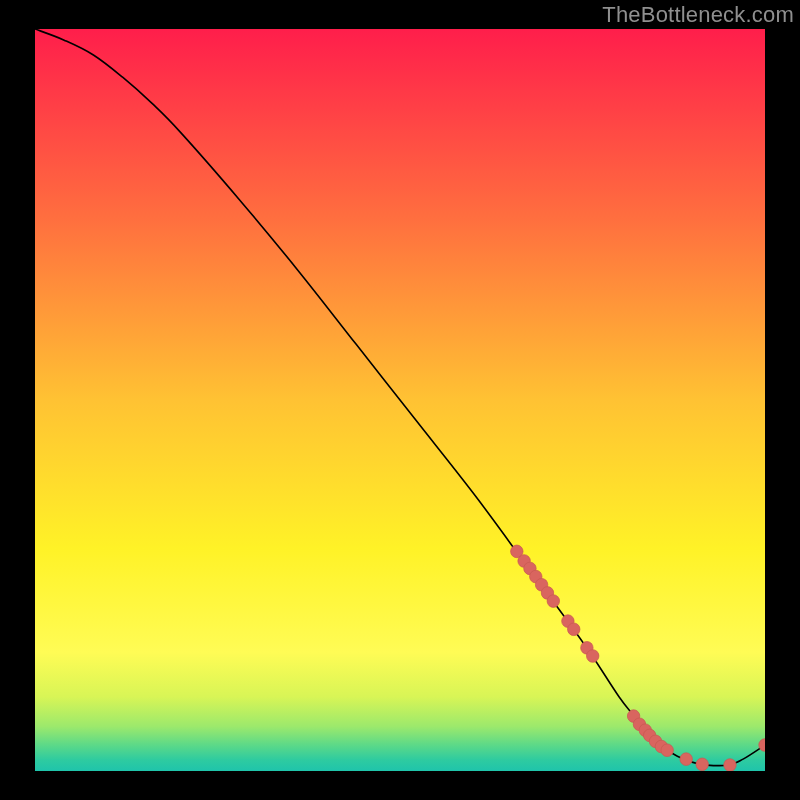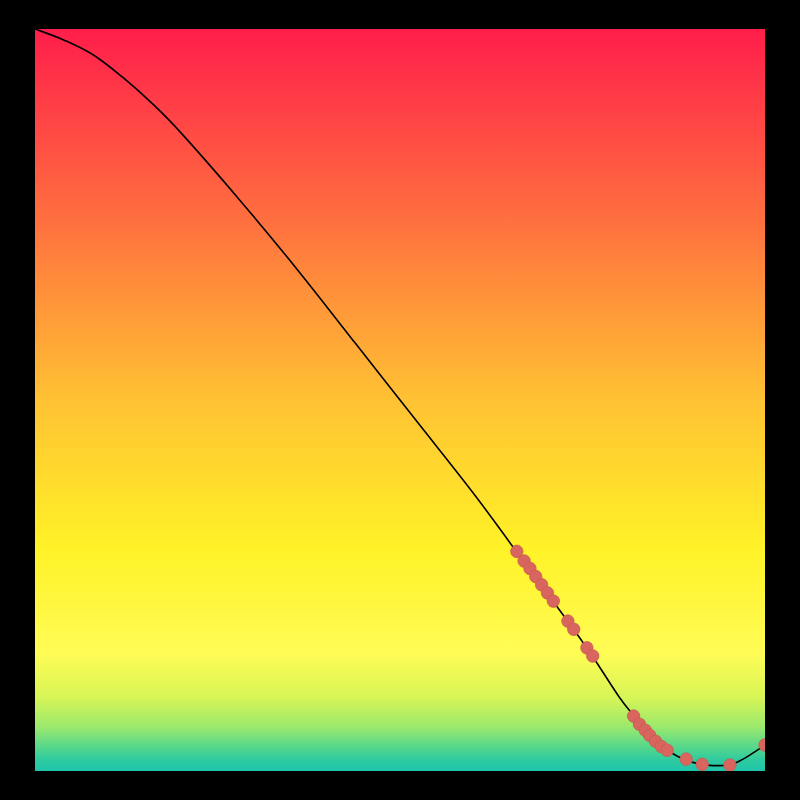--- a/index.html
+++ b/index.html
@@ -32,20 +32,21 @@
     top: 29px;
     width: 730px;
     height: 742px;
     display: block;
   }
 </style>
 </head>
 <body>
 
 <div class="wrap">
+  <div class="watermark">TheBottleneck.com</div>
   <svg class="plot" viewBox="0 0 100 100" preserveAspectRatio="none">
     <defs>
       <linearGradient id="bg-grad" x1="0" y1="0" x2="0" y2="1">
           <stop offset="0.00%" stop-color="#ff1e4b"></stop>
           <stop offset="25.00%" stop-color="#ff6d3f"></stop>
           <stop offset="50.00%" stop-color="#ffc233"></stop>
           <stop offset="70.00%" stop-color="#fff227"></stop>
           <stop offset="84.00%" stop-color="#fffc55"></stop>
           <stop offset="90.00%" stop-color="#d8f556"></stop>
           <stop offset="94.00%" stop-color="#9ce96c"></stop>

